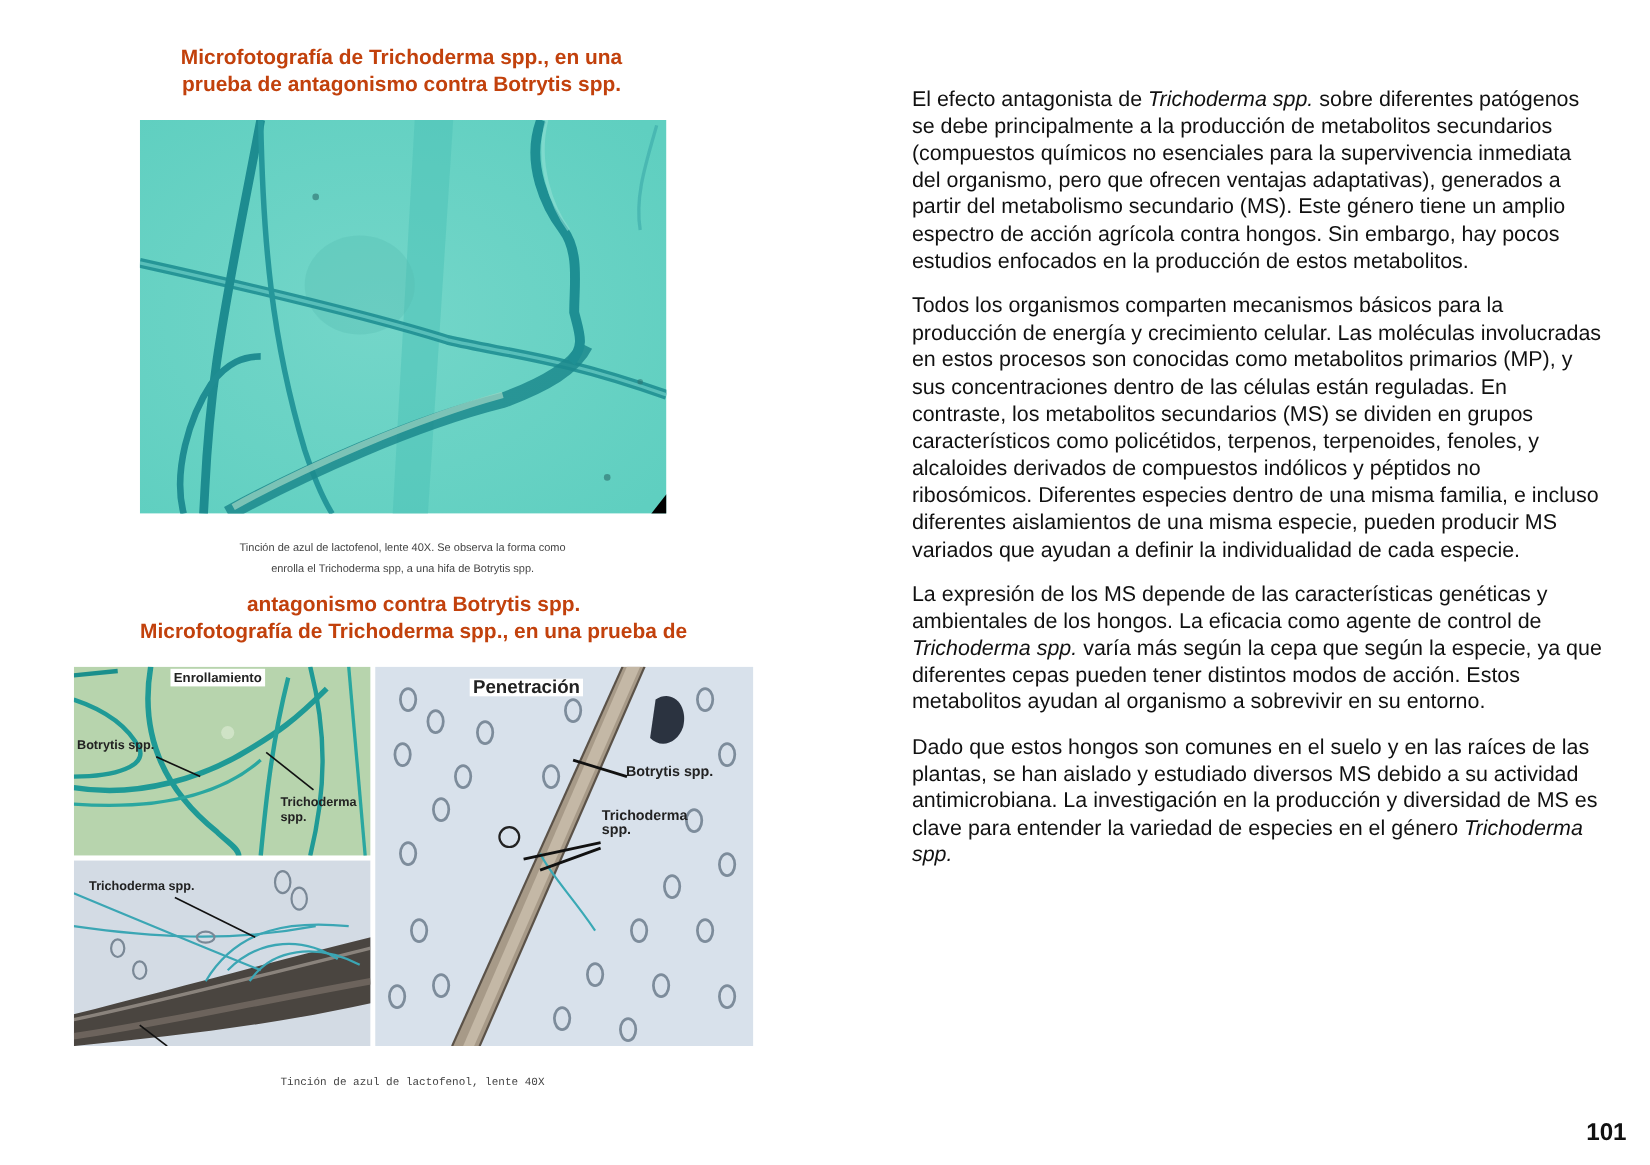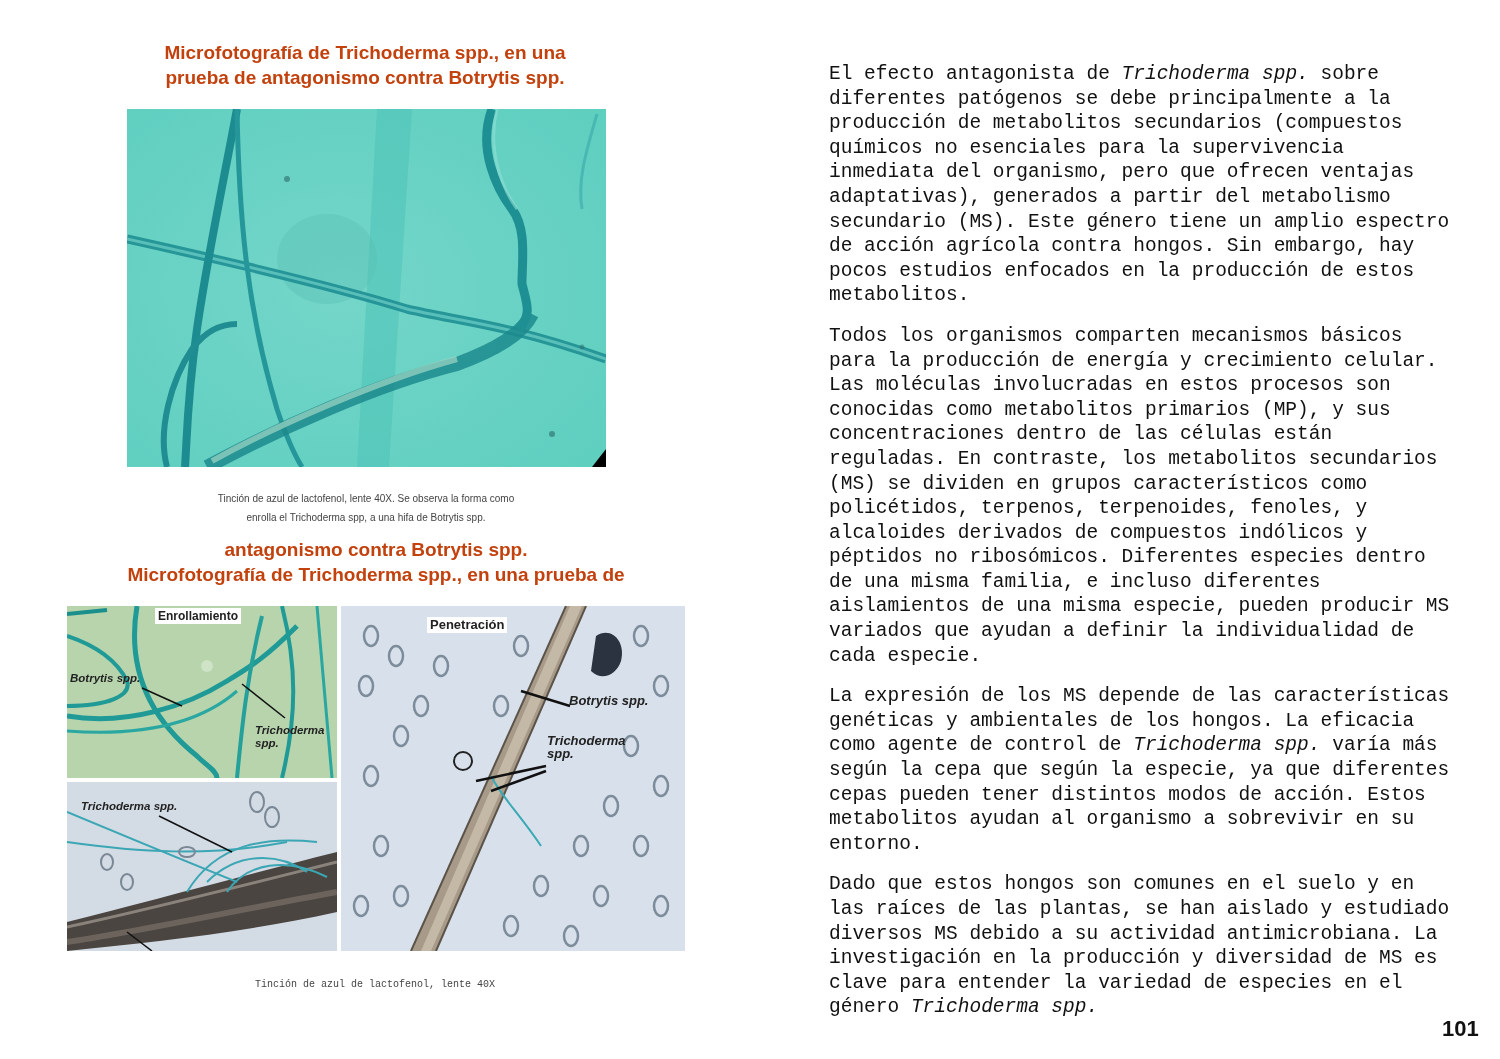--- a/index.html
+++ b/index.html
@@ -1,26 +1,26 @@
 <!DOCTYPE html>
 <html><head>
 <meta charset="utf-8">
 <style>
   html, body { margin:0; padding:0; }
   body { width:1500px; height:1059px; background:#ffffff; position:relative; overflow:hidden; font-family:"Liberation Sans", sans-serif; }
   .abs { position:absolute; }
   .fig-title { font-family:"Liberation Sans", sans-serif; font-weight:bold; color:#c2410c; text-align:center; line-height:25px; }
   .caption { font-family:"Liberation Sans", sans-serif; color:#444444; text-align:center; font-size:10px; line-height:19px; }
-  .body-text { font-family:Liberation Mono, monospace; color:#111111; font-size:19.5px; line-height:24.6px; }
+  .body-text { font-family:Liberation Sans, sans-serif; color:#111111; font-size:19.5px; line-height:24.6px;margin-top:16px; }
   .body-text p { margin:0 0 16px 0; }
   .page-num { font-family:"Liberation Sans", sans-serif; font-weight:bold; color:#111; font-size:22px; }
   .photo { overflow:hidden; }
   .photo svg { display:block; }
   .label-box { position:absolute; background:#ffffff; font-weight:bold; color:#222; font-size:12px; padding:0 3px; line-height:16px; }
-  .italic-label { position:absolute; font-style:italic; font-weight:bold; color:#222; font-size:11.5px; line-height:13px; }
+  .italic-label { position:absolute; font-weight:bold; color:#222; font-size:11.5px; line-height:13px; }
 </style>
 </head>
 <body>
 
 <div class="abs fig-title" style="left:110px; top:40px; width:510px; font-size:19px;">
   <div>Microfotografía de  Trichoderma spp., en una</div>
   <div>prueba de antagonismo contra Botrytis spp.</div>
 </div>
 
 <div class="abs photo" style="left:127px; top:109px; width:479px; height:358px;">
@@ -143,21 +143,21 @@
         <ellipse cx="40" cy="240" rx="7" ry="10"></ellipse>
         <ellipse cx="20" cy="300" rx="7" ry="10"></ellipse>
         <ellipse cx="60" cy="290" rx="7" ry="10"></ellipse>
         <ellipse cx="180" cy="40" rx="7" ry="10"></ellipse>
         <ellipse cx="160" cy="100" rx="7" ry="10"></ellipse>
       </g>
       <line x1="180" y1="85" x2="229" y2="100" stroke="#111" stroke-width="2.5"></line>
       <line x1="135" y1="175" x2="205" y2="160" stroke="#111" stroke-width="2.5"></line>
       <line x1="150" y1="185" x2="205" y2="165" stroke="#111" stroke-width="2.5"></line>
     </svg>
-    <div class="label-box" style="left:86px; top:11px; font-size:13px;">Penetración</div>
+    <div class="label-box" style="left:86px; top:11px; font-size:17px;">Penetración</div>
     <div class="italic-label" style="left:228px; top:88px; font-size:13px;">Botrytis spp.</div>
     <div class="italic-label" style="left:206px; top:128px; font-size:13px;">
       <div>Trichoderma</div>
       <div>spp.</div>
     </div>
   </div>
 </div>
 
 <div class="abs caption" style="left:150px; top:975px; width:450px;font-family:Liberation Mono, monospace;">Tinción de azul de lactofenol, lente 40X</div>
 

